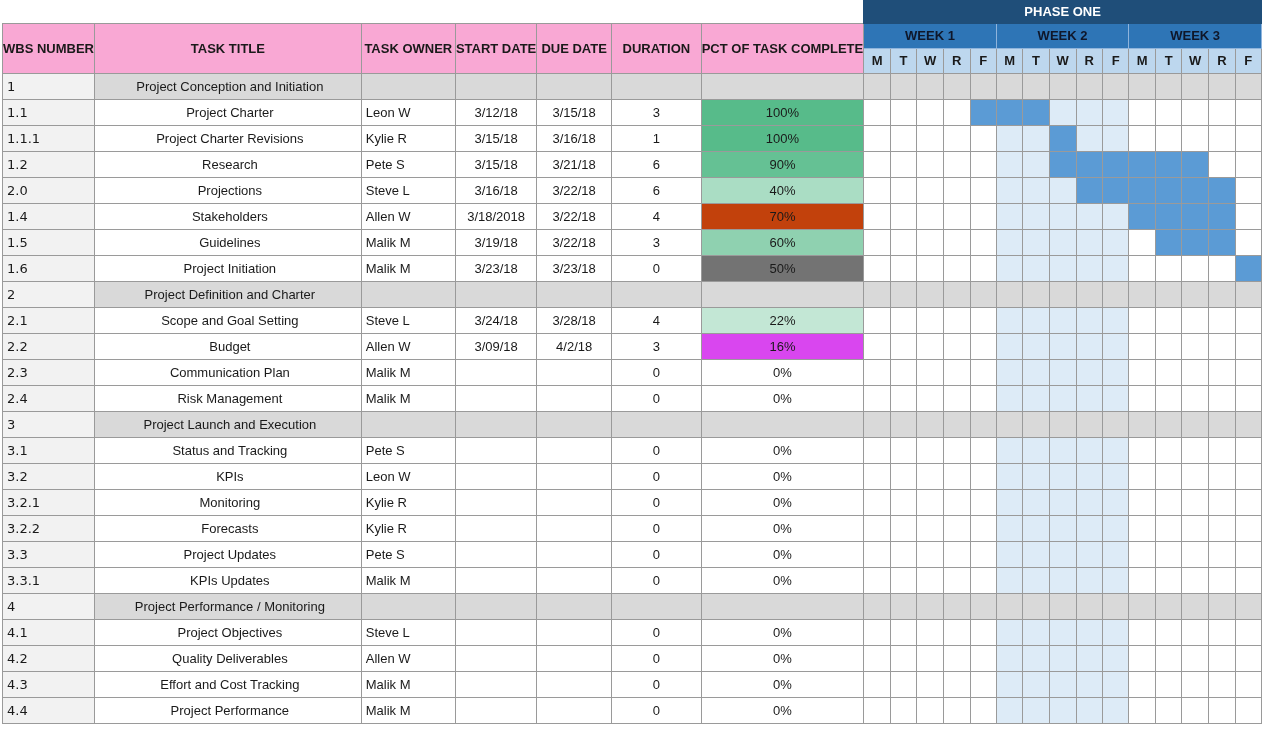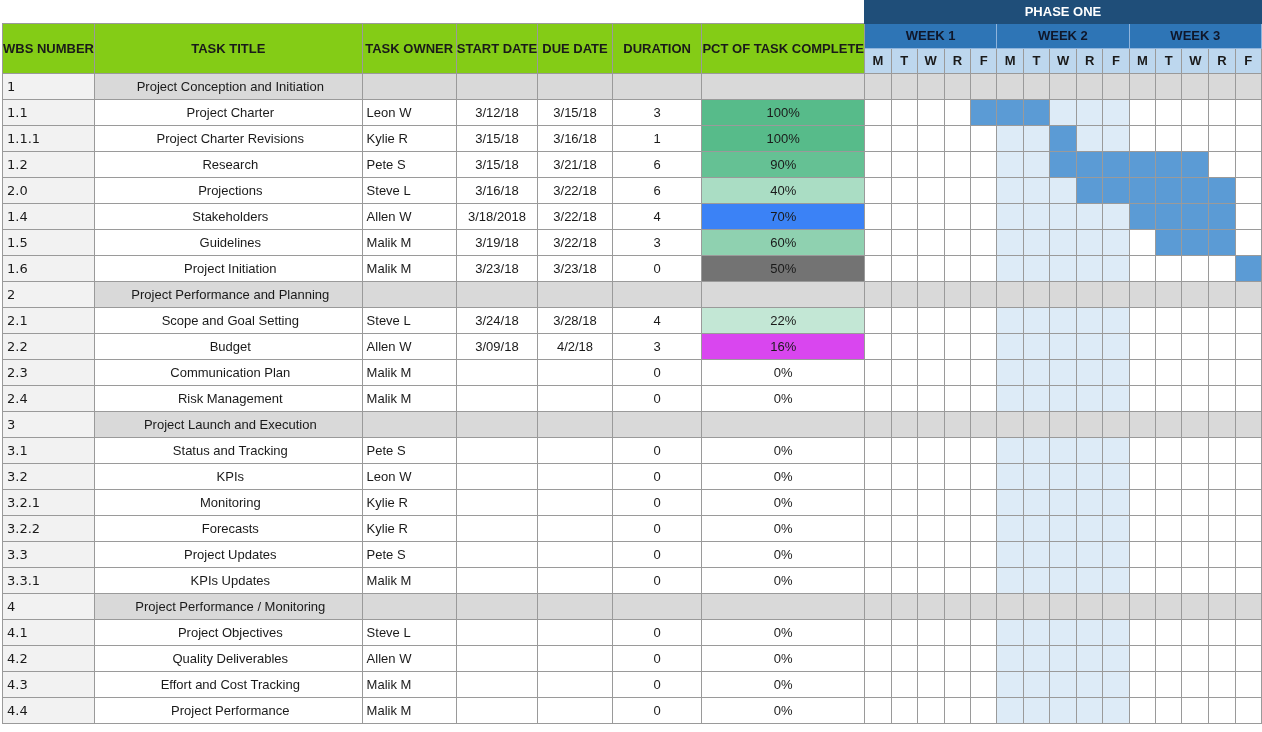--- a/index.html
+++ b/index.html
@@ -3,21 +3,21 @@
 <meta charset="utf-8">
 <style>
   html, body { margin:0; padding:0; background:#ffffff; }
   body { width:1262px; height:732px; overflow:hidden; font-family:"Liberation Sans", sans-serif; color:#1a1a1a; position:relative; }
   table.grid { position:absolute; left:2px; top:0; border-collapse:collapse; table-layout:fixed; }
   table.grid td, table.grid th { border:1px solid #9a9a9a; padding:0; font-size:13px; height:25px; overflow:hidden; white-space:nowrap; }
   .top-blank { border:none !important; background:#fff; height:22px !important; }
   .phase { background:#1f4e79; color:#fff; font-weight:bold; text-align:center; font-size:13px; border:1px solid #1f4e79 !important; height:21px !important; }
   .week { background:#2e75b6; color:#0f172a; font-weight:bold; text-align:center; font-size:13px; border:1px solid #8fb4dc !important; height:24px !important; }
   .day { background:#bdd7ee; color:#1a1a1a; font-weight:bold; text-align:center; font-size:13px; height:24px !important; }
-  .hdr { background:#84cc16; font-weight:bold; text-align:center; font-size:13px; line-height:17px; white-space:normal; }
+  .hdr { background:#f9a8d4; font-weight:bold; text-align:center; font-size:13px; line-height:17px; white-space:normal; }
   .wbs { background:#f2f2f2; font-size:11px; padding-left:4px !important; text-align:left; font-family:"DejaVu Sans", sans-serif; }
   .title { padding-left:4px !important; text-align:center; }
   .owner { padding-left:4px !important; text-align:left; }
   .c { text-align:center; }
   .phase-row td { background:#d9d9d9; }
   .phase-row td.wbs { background:#f2f2f2; }
   .gc { width:28px; }
   .gc.wk2 { background:#ddebf7; }
   .phase-row td.gc { background:#d9d9d9; }
   .gc.bar { background:#5b9bd5; }
@@ -206,21 +206,21 @@
         <td class="gc bar"></td>
         <td class="gc"></td>
       </tr>
       <tr>
         <td class="wbs">1.4</td>
         <td class="title">Stakeholders</td>
         <td class="owner">Allen W</td>
         <td class="c">3/18/2018</td>
         <td class="c">3/22/18</td>
         <td class="c">4</td>
-        <td class="c" style="background: #3b82f6;">70%</td>
+        <td class="c" style="background: #c2410c;">70%</td>
         <td class="gc"></td>
         <td class="gc"></td>
         <td class="gc"></td>
         <td class="gc"></td>
         <td class="gc"></td>
         <td class="gc wk2"></td>
         <td class="gc wk2"></td>
         <td class="gc wk2"></td>
         <td class="gc wk2"></td>
         <td class="gc wk2"></td>
@@ -273,21 +273,21 @@
         <td class="gc wk2"></td>
         <td class="gc wk2"></td>
         <td class="gc"></td>
         <td class="gc"></td>
         <td class="gc"></td>
         <td class="gc"></td>
         <td class="gc bar"></td>
       </tr>
       <tr class="phase-row">
         <td class="wbs">2</td>
-        <td class="title">Project Performance and Planning</td>
+        <td class="title">Project Definition and Charter</td>
         <td class="owner"></td>
         <td class="c"></td>
         <td class="c"></td>
         <td class="c"></td>
         <td class="c"></td>
         <td class="gc"></td>
         <td class="gc"></td>
         <td class="gc"></td>
         <td class="gc"></td>
         <td class="gc"></td>

